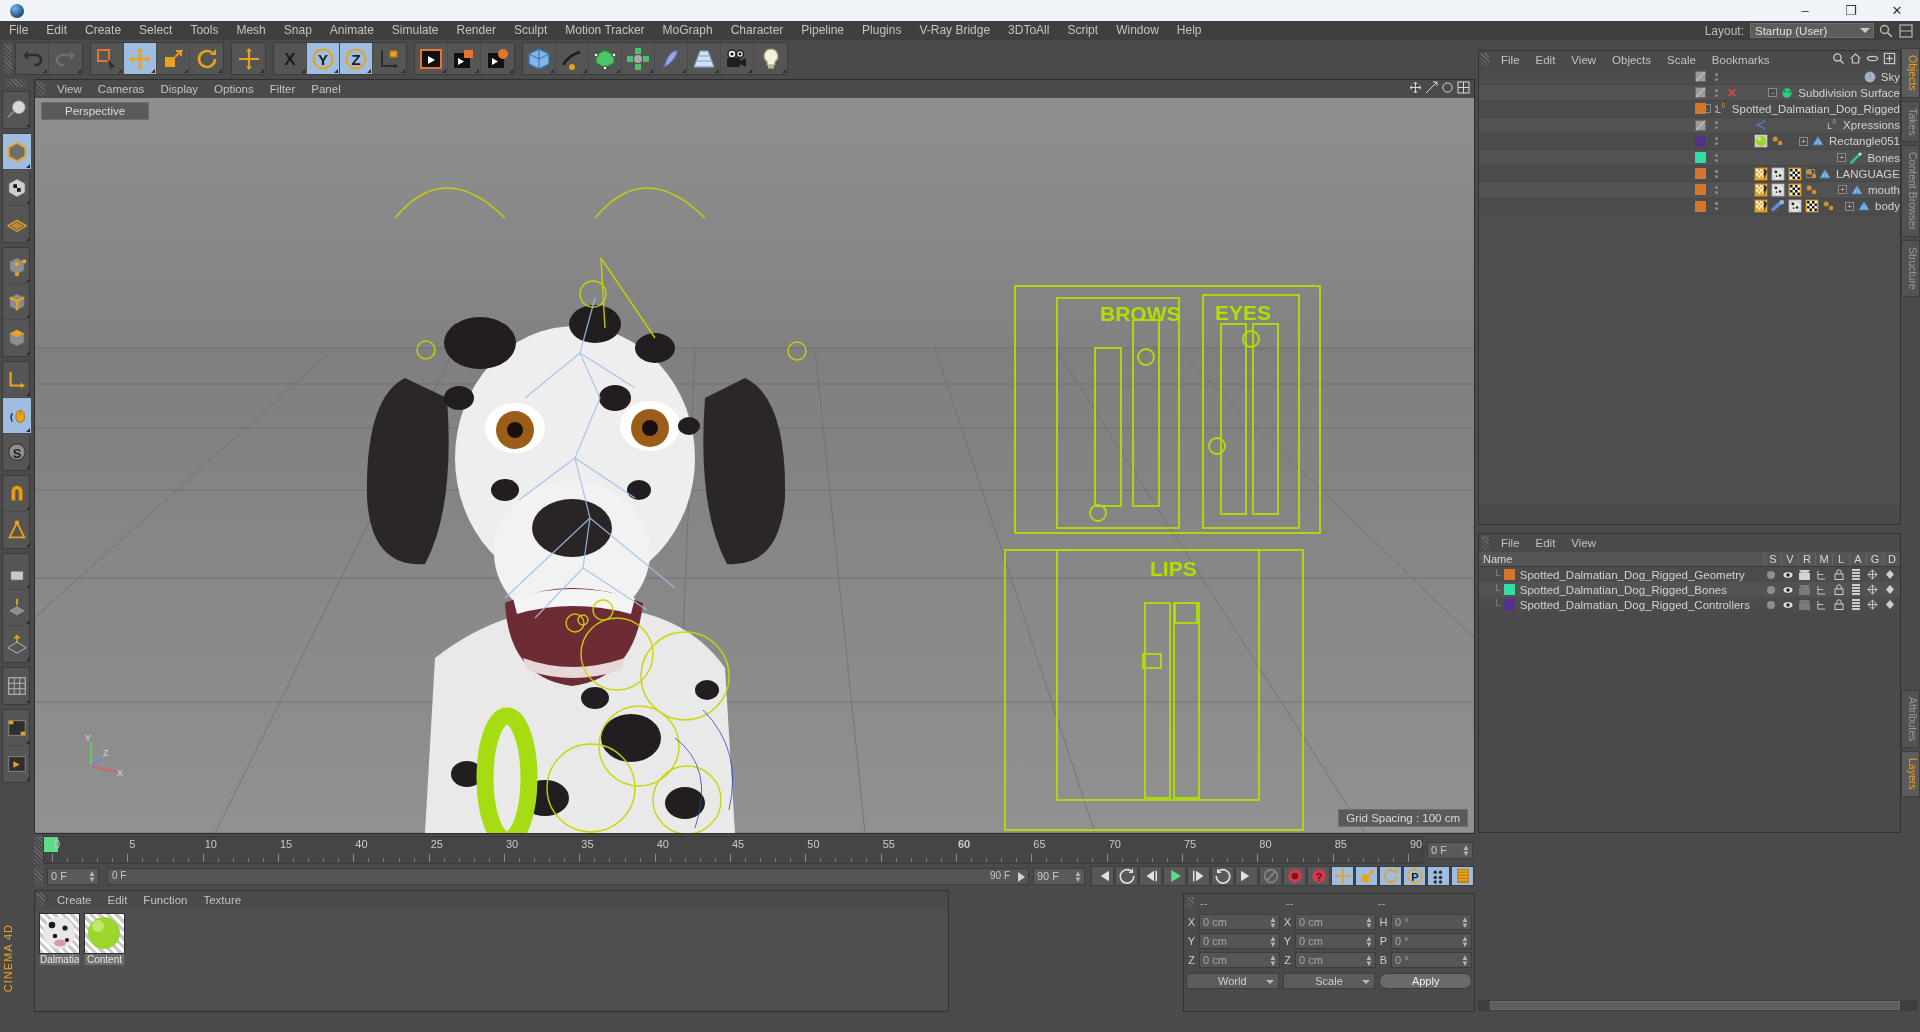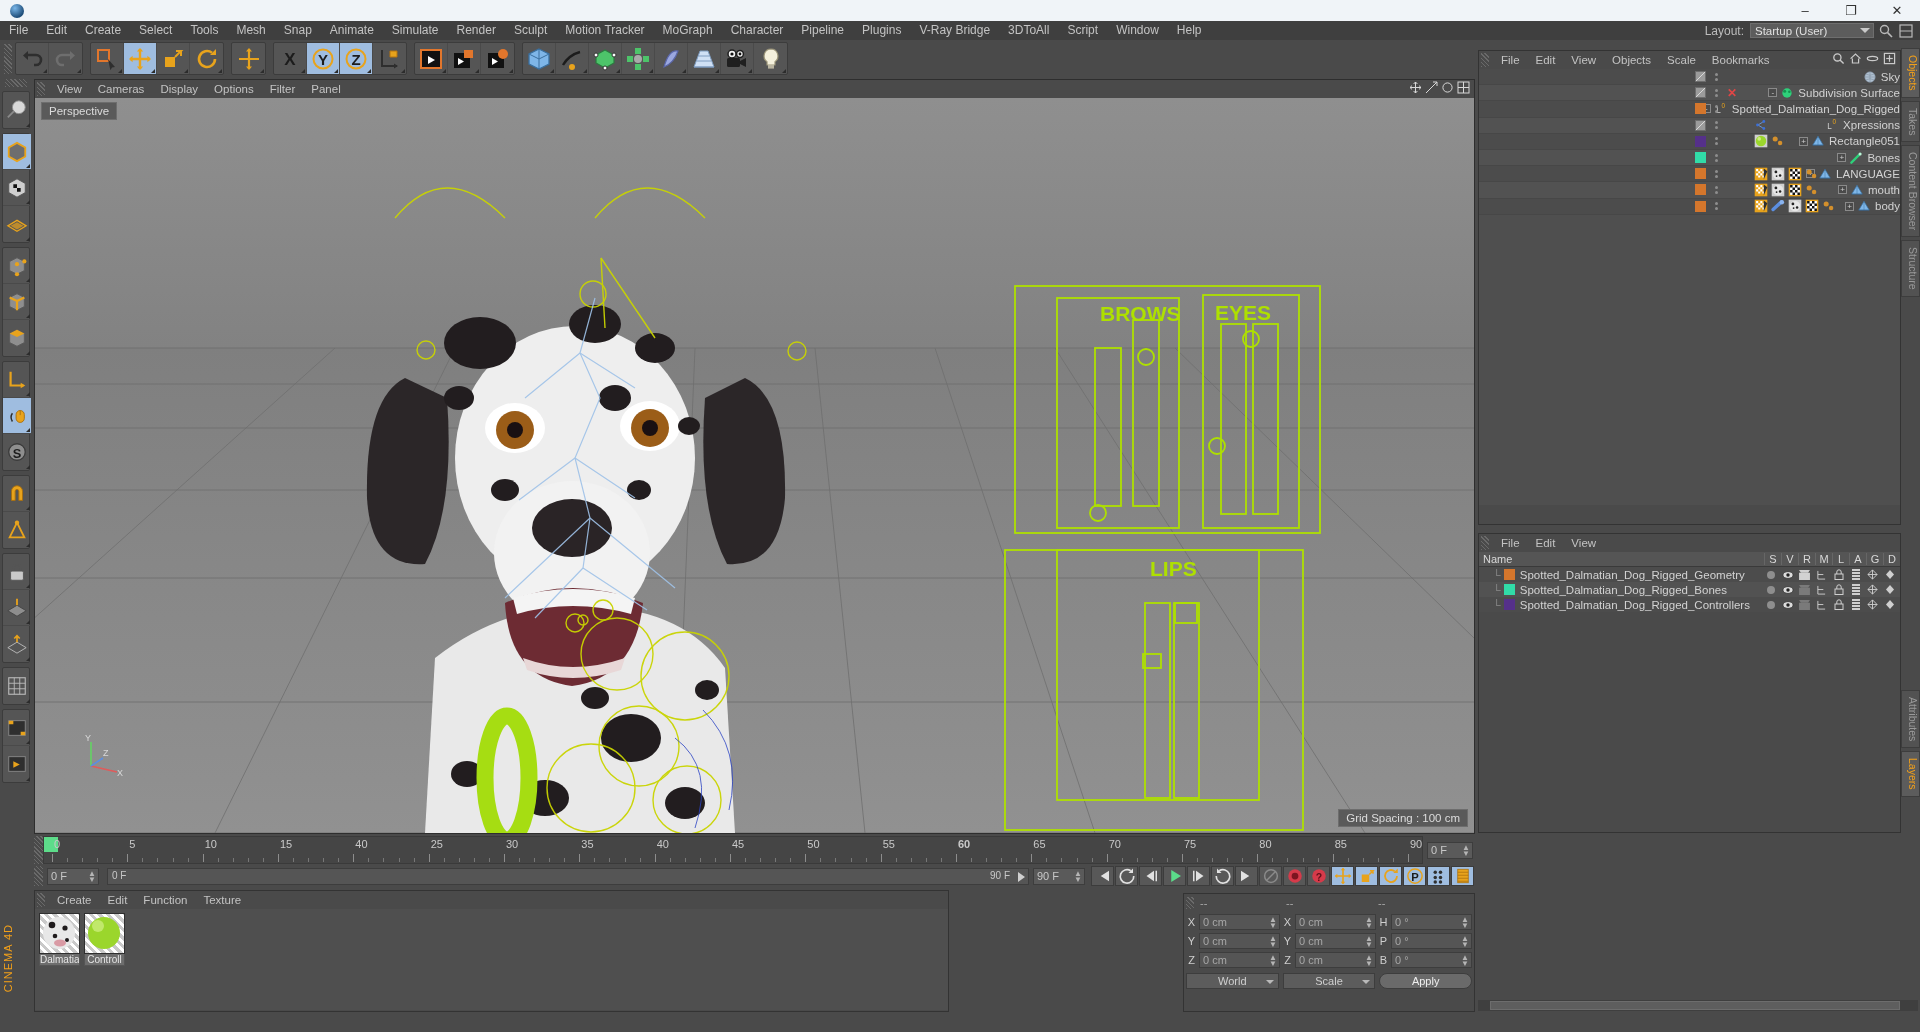--- a/index.html
+++ b/index.html
@@ -88,21 +88,21 @@
   .vpwrap { position:absolute; left:34px; top:79px; width:1441px; height:755px; background:#3a3a3a; border:1px solid #2e2e2e;}
   .vpmenu { height:18px; background:#4a4a4a; display:flex; align-items:center; padding-left:2px;}
   .vpmenu .grip2{width:8px;height:14px;margin-right:4px;
     background-image:repeating-linear-gradient(45deg,#6a6a6a 0 1px,transparent 1px 3px);}
   .vpmenu .vmi{ padding:0 8px; font-size:11.5px; color:#c3c3c3; line-height:18px;}
   .vpmenu .vicons{margin-left:auto; display:flex; gap:3px; padding-right:4px;}
   .vpcanvas{ position:relative; width:1439px; height:735px; overflow:hidden;
     background:linear-gradient(#8c8c8c 0 248px, #7c7c7c 248px 340px, #8a8a8a 340px 735px);}
   .persplabel{
     position:absolute; left:6px; top:4px; background:#5a5a5a; color:#dcdcdc;
-    padding:2px 7px; font-size:11.5px; border:1px solid #6d6d6d; z-index:5;
+    padding:2px 23px; font-size:11.5px; border:1px solid #6d6d6d; z-index:5;
   }
   .gridlabel{
     position:absolute; right:6px; bottom:6px; background:#5a5a5a; color:#dcdcdc;
     padding:2px 7px; font-size:11.5px; border:1px solid #6d6d6d; z-index:5;
   }
   .axisgizmo{position:absolute;left:48px;bottom:52px;z-index:5;}
 
   
   .objmgr{position:absolute; left:1478px; top:50px; width:423px; height:475px; background:#4a4a4a; border:1px solid #333;}
   .mgrmenu{height:18px; background:#4a4a4a; display:flex; align-items:center; padding-left:2px;}
@@ -1495,21 +1495,21 @@
               <circle cx="27" cy="26" r="2" fill="#1f1b1c"></circle>
               <ellipse cx="20" cy="29" rx="6" ry="3.4" fill="#d99aa4"></ellipse>
             </svg></div>
           <div class="matname">Dalmatia</div>
         </div>
         <div class="matitem">
           <div class="matthumb"><svg width="39" height="39" viewBox="0 0 39 39">
               <circle cx="19" cy="19" r="16" fill="#9bd62c"></circle>
               <circle cx="13" cy="12" r="6" fill="#cdee80" opacity=".75"></circle>
             </svg></div>
-          <div class="matname">Controll</div>
+          <div class="matname">Content</div>
         </div>
       </div>
   </div>
 
   <div class="coordmgr">
     <div class="coordhdr">
       <div class="coordgrip"></div>
       <span style="width:86px">--</span>
       <span style="width:92px">--</span>
       <span>--</span>

